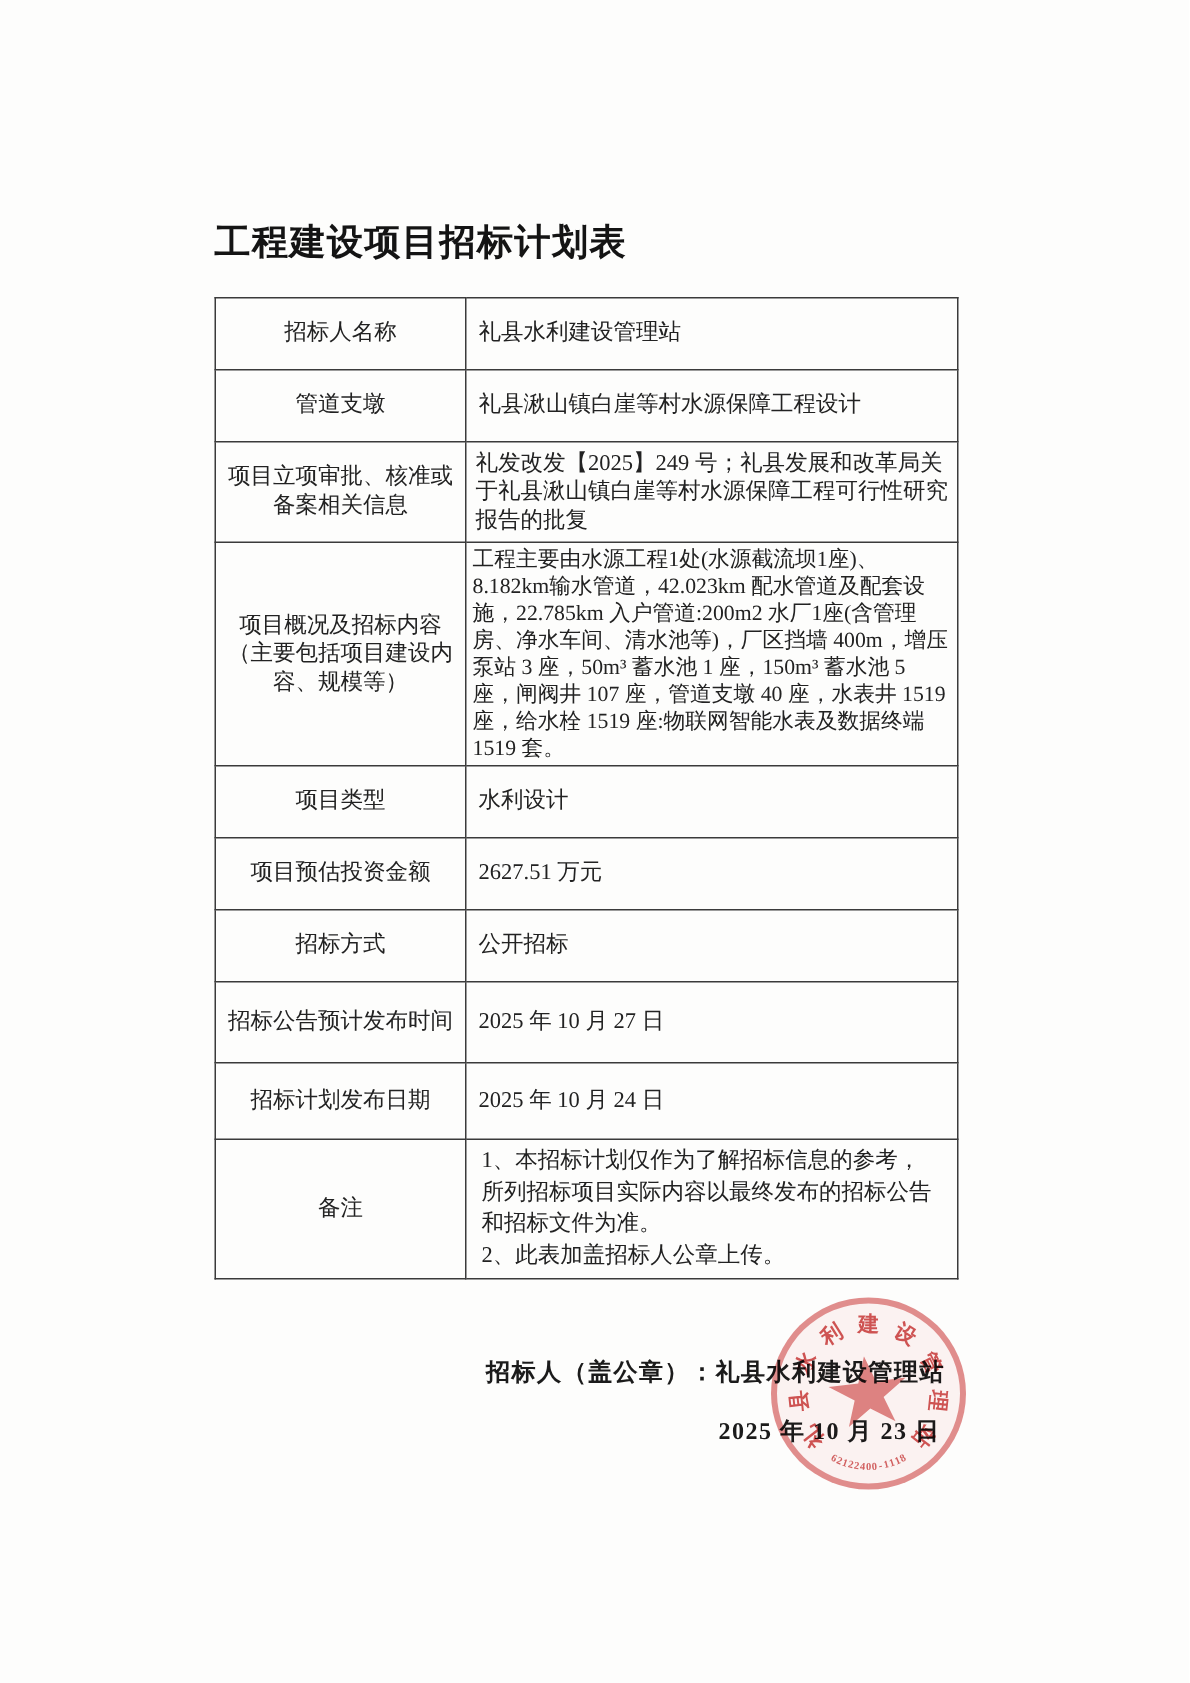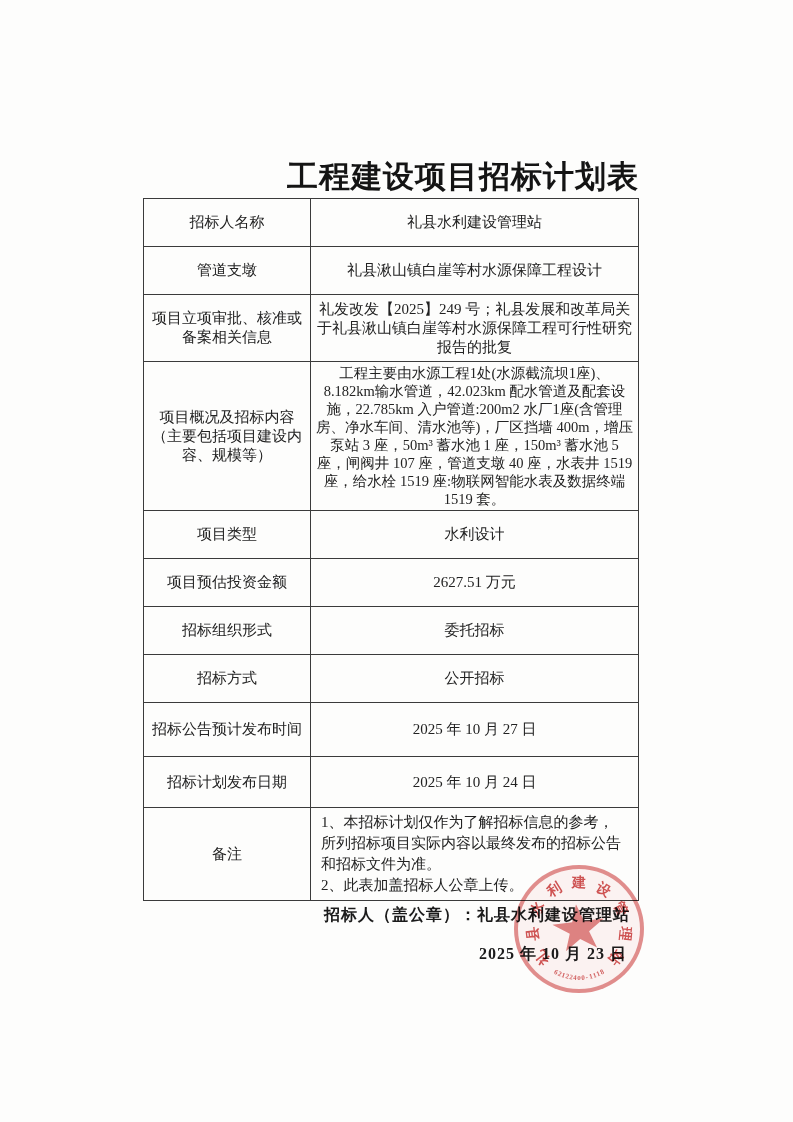--- a/index.html
+++ b/index.html
@@ -9,24 +9,24 @@
     width: 793px;
     height: 1122px;
     background: #fdfdfc;
     overflow: hidden;
     font-family: "Liberation Serif", "DejaVu Serif", serif;
     color: #1f1f1f;
   }
   .doc-title {
     position: absolute;
     left: 143px;
-    top: 156px;
+    top: 145px;
     width: 496px;
-    text-align: right;
-    font-size: 31px;
+    text-align: left;
+    font-size: 24px;
     font-weight: bold;
     letter-spacing: 1px;
     color: #141414;
   }
   table.bid-table {
     position: absolute;
     left: 143px;
     top: 198px;
     width: 496px;
     border-collapse: collapse;
@@ -38,21 +38,21 @@
     font-size: 15px;
     line-height: 19px;
     color: #222;
   }
   td.lbl {
     width: 167px;
     text-align: center;
     padding: 14px 5px;
   }
   td.val {
-    text-align: center;
+    text-align: left;
     padding: 2px 8px;
   }
   tr.r1 td { height: 44px; }
   tr.r2 td { height: 45px; }
   tr.r3 td { height: 39px; }
   tr.r4 td { height: 56px; }
   tr.r5 td { height: 126px; }
   tr.r6 td { height: 45px; }
   tr.r7 td { height: 44px; }
   tr.r8 td { height: 36px; }
@@ -165,24 +165,20 @@
         <td class="lbl">项目概况及招标内容（主要包括项目建设内容、规模等）</td>
         <td class="val">工程主要由水源工程1处(水源截流坝1座)、8.182km输水管道，42.023km 配水管道及配套设施，22.785km 入户管道:200m2 水厂1座(含管理房、净水车间、清水池等)，厂区挡墙 400m，增压泵站 3 座，50m³ 蓄水池 1 座，150m³ 蓄水池 5 座，闸阀井 107 座，管道支墩 40 座，水表井 1519 座，给水栓 1519 座:物联网智能水表及数据终端 1519 套。</td>
       </tr>
       <tr class="r6">
         <td class="lbl">项目类型</td>
         <td class="val">水利设计</td>
       </tr>
       <tr class="r7">
         <td class="lbl">项目预估投资金额</td>
         <td class="val">2627.51 万元</td>
-      </tr>
-      <tr class="r8">
-        <td class="lbl">招标组织形式</td>
-        <td class="val">委托招标</td>
       </tr>
       <tr class="r9">
         <td class="lbl">招标方式</td>
         <td class="val">公开招标</td>
       </tr>
       <tr class="r10">
         <td class="lbl">招标公告预计发布时间</td>
         <td class="val">2025 年 10 月 27 日</td>
       </tr>
       <tr class="r11">

